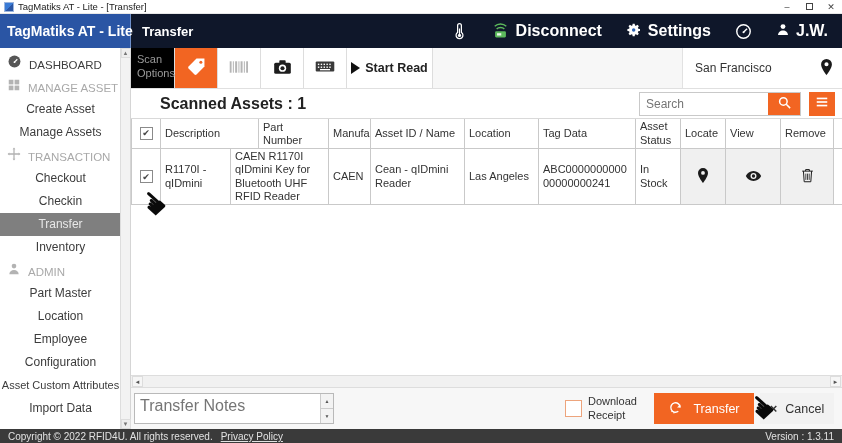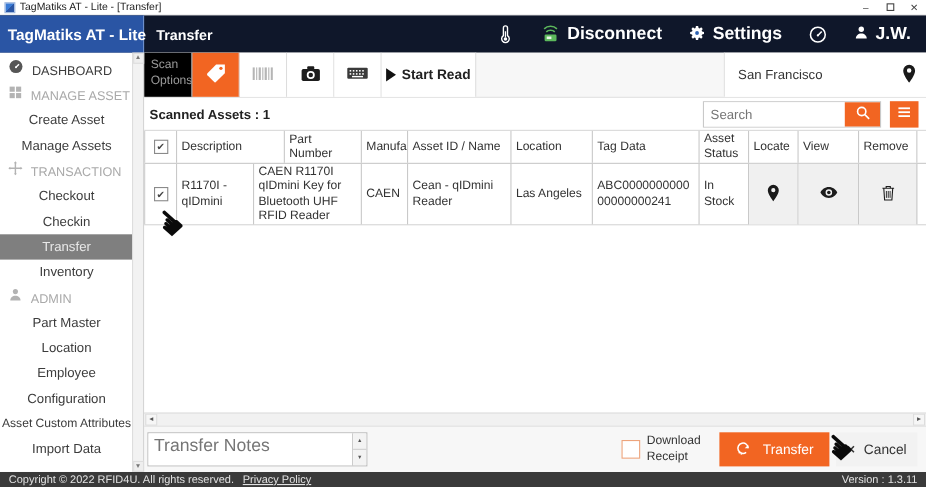--- a/index.html
+++ b/index.html
@@ -40,25 +40,25 @@
   
   .main { flex:1; display:flex; flex-direction:column; background:#fff; }
 
   .toolbar { height:41px; display:flex; align-items:stretch; background:#f7f7f7; border-bottom:1px solid #e0e0e0; }
   .scan-label { width:44px; padding:5px 4px 0 6px; font-size:11px; line-height:1.25; color:#9a9a9a; background:#000000; border-right:1px solid #ddd; }
   .tool-btn { width:43px; display:flex; align-items:center; justify-content:center; background:#fff; border-right:1px solid #ddd; cursor:pointer; }
   .tool-btn.active { background:#f26522; }
   .start-read { width:86px; display:flex; align-items:center; justify-content:center; gap:5px; background:#fff; border-right:1px solid #ddd; font-size:12.5px; font-weight:600; color:#222; cursor:pointer; }
   .play-tri { width:0; height:0; border-left:9px solid #111; border-top:6px solid transparent; border-bottom:6px solid transparent; }
   .toolbar-spacer { flex:1; }
-  .location-select { width:184px; background:#fff; border-left:1px solid #e2e2e2; display:flex; align-items:center; padding:0 9px 0 12px; font-size:12px; color:#333; cursor:pointer; }
+  .location-select { width:160px; background:#fff; border-left:1px solid #e2e2e2; display:flex; align-items:center; padding:0 9px 0 12px; font-size:12px; color:#333; cursor:pointer; }
   .location-select .pin { margin-left:auto; }
 
   .assets-row { height:30px; display:flex; align-items:center; background:#fff; border-bottom:1px solid #d9d9d9; padding:0 7px 0 5px; }
-  .scanned-label { font-weight:bold; font-size:12px; color:#222; }
+  .scanned-label { font-weight:bold; font-size:16px; color:#222;margin-left:24px; }
   .search-group { margin-left:auto; display:flex; align-items:center; }
   .search-box { display:flex; align-items:stretch; height:24px; border:1px solid #c9c9c9; background:#fff; }
   .search-input { width:128px; border:none; outline:none; padding:0 6px; font-size:12px; font-family:"Liberation Sans",sans-serif; color:#444; }
   .search-btn { width:32px; background:#f26522; border:none; display:flex; align-items:center; justify-content:center; cursor:pointer; }
   .menu-btn { width:26px; height:24px; background:#f26522; border:none; margin-left:8px; display:flex; align-items:center; justify-content:center; cursor:pointer; }
 
   .tbl-header, .tbl-row { display:flex; align-items:stretch; }
   .tbl-header { height:30px; border-bottom:1px solid #c9c9c9; }
   .tbl-row { height:56px; border-bottom:1px solid #c9c9c9; }
   .cell { border-right:1px solid #c9c9c9; padding:2px 4px; display:flex; align-items:center; font-size:11px; color:#333; overflow:hidden; }

